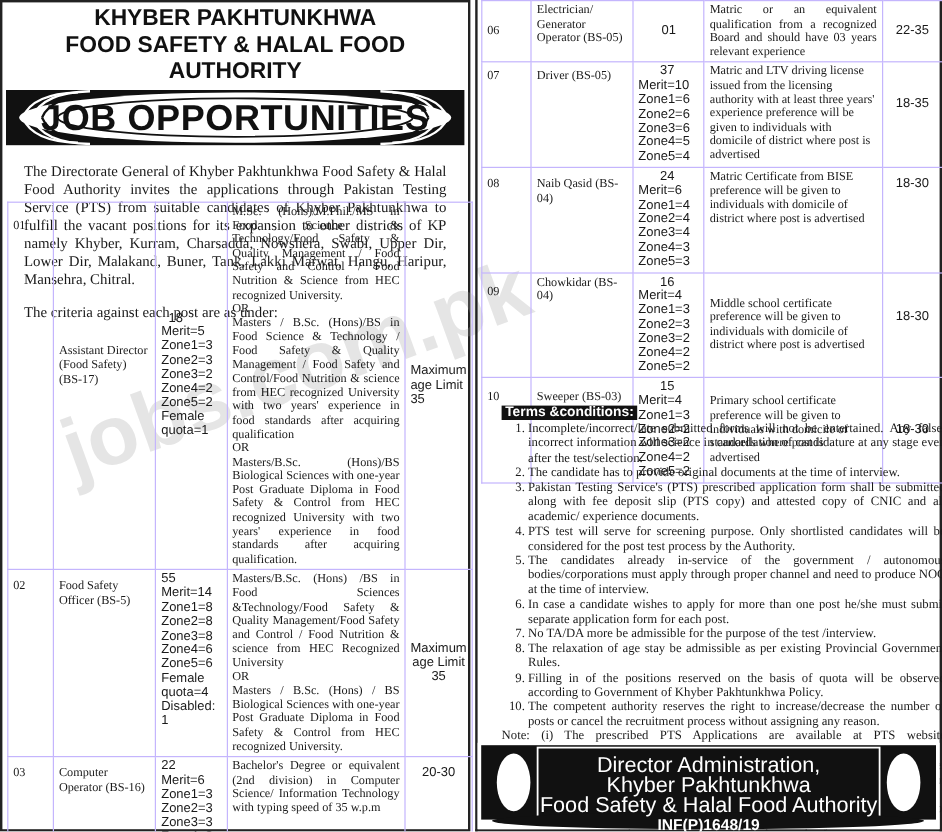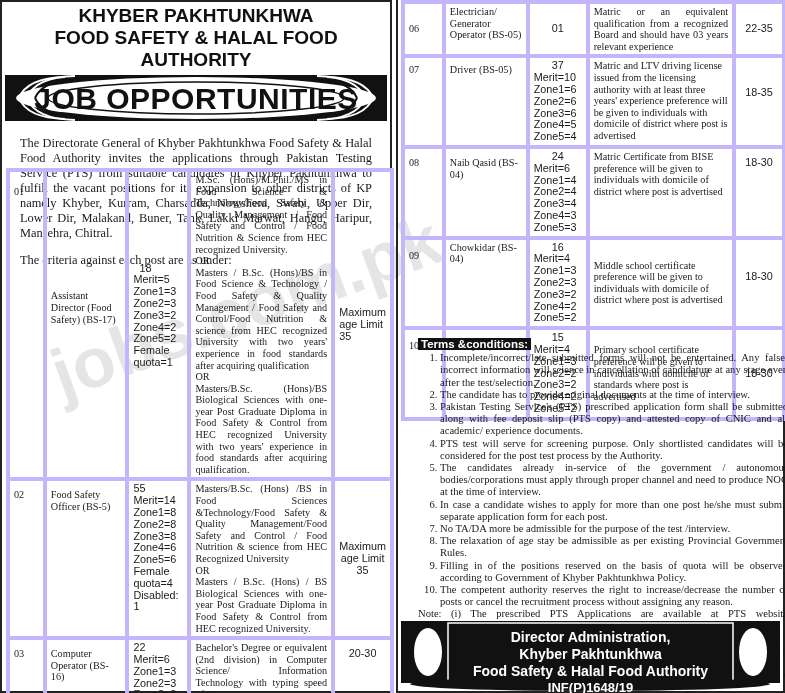--- a/index.html
+++ b/index.html
@@ -7,36 +7,36 @@
   .col-left { position:absolute; left:0; top:0; width:392px; height:693px; border:2px solid #222; box-sizing:border-box; }
   .col-right { position:absolute; left:396px; top:0; width:389px; height:693px; border-left:2px solid #222; border-right:2px solid #222; border-bottom:2px solid #222; box-sizing:border-box; }
   .hdr1 { font-family:"Liberation Sans", sans-serif; font-weight:bold; text-align:center; font-size:19px; line-height:22px; margin-top:3px; color:#111; }
   .hdr2 { font-family:"Liberation Sans", sans-serif; font-weight:bold; text-align:center; font-size:19px; line-height:22px; color:#111; }
   .banner { position:relative; margin:4px 3px 0 3px; height:46px; background:#111; overflow:hidden; }
   .banner svg { position:absolute; left:0; top:0; }
   .banner-text { position:absolute; left:0; right:0; top:7px; text-align:center; font-family:"Liberation Sans", sans-serif; font-weight:bold; font-size:30px; letter-spacing:0.5px; color:#111; }
   .intro { font-size:12.4px; line-height:15px; padding:3px 6px 0 6px; text-align:justify; }
   .intro p { margin:12px; }
   table.jobs { border-collapse:collapse; width:100%; font-size:10.2px; line-height:11.6px; }
-  table.jobs td, table.jobs th { border:4px solid #c4b5fd; vertical-align:top; padding:2px 4px; }
+  table.jobs td, table.jobs th { border:1px solid #c4b5fd; vertical-align:top; padding:2px 4px; }
   table.jobs th { font-family:"Liberation Sans", sans-serif; font-weight:bold; font-size:11px; text-align:center; vertical-align:middle; padding:3px 2px; }
   .sans { font-family:"Liberation Sans", sans-serif; font-size:10.8px; line-height:11.8px; }
   .jtext { text-align:justify; }
   .center { text-align:center; }
   .ltable { position:absolute; left:4px; top:166px; width:382px; }
   .rtable { position:absolute; left:3px; top:0px; width:380px; }
   .terms { position:absolute; left:20px; top:338px; width:370px; font-size:10.6px; line-height:12.2px; text-align:justify; }
   .terms-title { display:inline-block; background:#111; color:#fff; font-family:"Liberation Sans", sans-serif; font-weight:bold; font-size:11.5px; padding:0 3px; margin-bottom:2px; }
   .terms ol { margin:0; padding-left:22px; }
   .terms li { margin:0; }
   .note { margin-top:0; }
   .note .sub { padding-left:33px; }
   .footer { position:absolute; left:0; right:0; top:619px; height:72px; background:#fff; }
   .footer svg { position:absolute; left:0; top:0; }
-  .footer-text { position:absolute; left:0; right:0; top:10px; text-align:center; font-family:"Liberation Sans", sans-serif; font-weight:bold; color:#fff; font-size:14px; line-height:17px; }
+  .footer-text { position:absolute; left:0; right:0; top:10px; text-align:center; font-family:"Liberation Sans", sans-serif; font-weight:normal; color:#fff; font-size:18px; line-height:17px; }
   .footer-code { position:absolute; left:0; right:0; top:61px; text-align:center; font-family:"Liberation Sans", sans-serif; font-weight:bold; color:#fff; font-size:13px; }
   .watermark { position:absolute; left:40px; top:265px; font-family:"Liberation Sans", sans-serif; font-weight:bold; font-size:70px; color:rgba(160,160,160,0.28); transform:rotate(-20deg); pointer-events:none; }
 </style>
 </head>
 <body>
 
 <div class="col-left">
   <div class="hdr1">KHYBER PAKHTUNKHWA</div>
   <div class="hdr2">FOOD SAFETY &amp; HALAL FOOD AUTHORITY</div>
 

